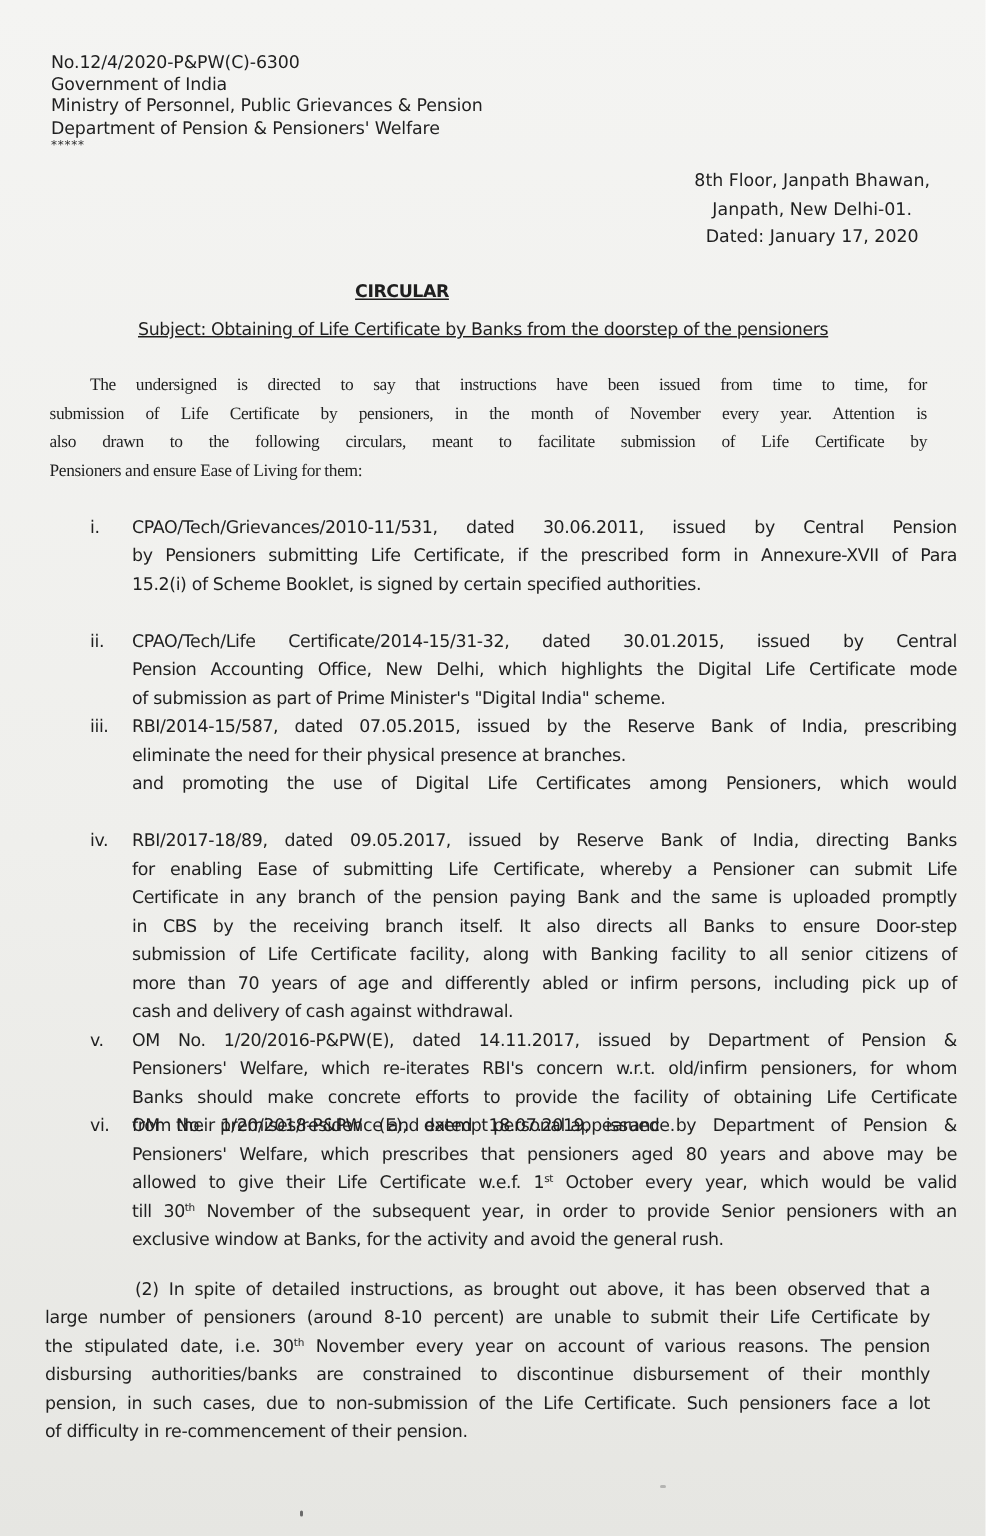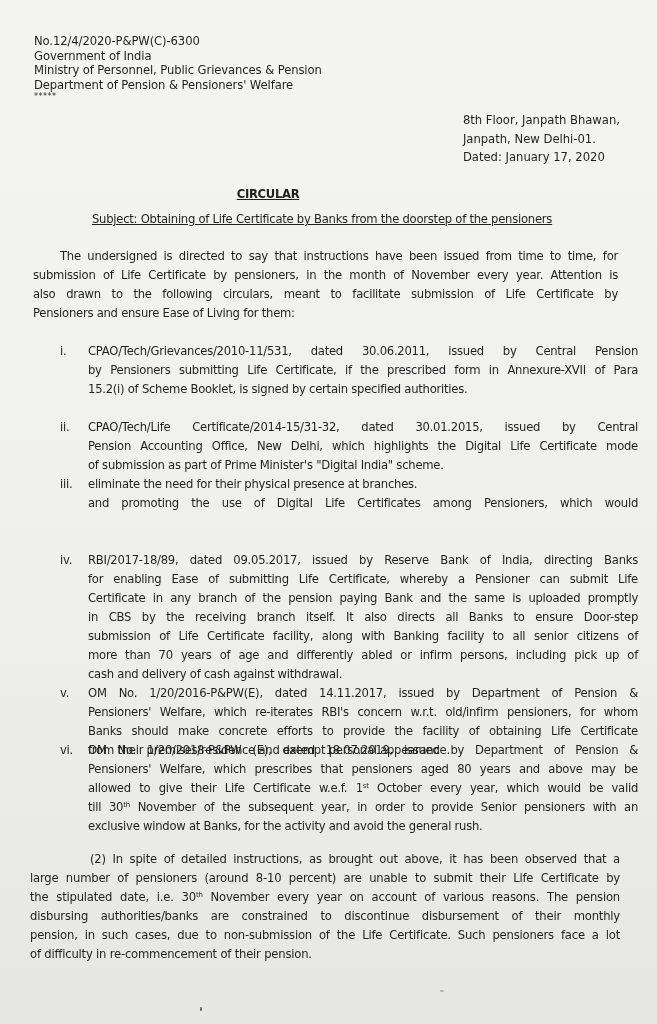--- a/index.html
+++ b/index.html
@@ -9,28 +9,28 @@
       overflow: hidden;
       background: linear-gradient(180deg, #f4f4f2 0%, #efefec 55%, #e6e6e2 100%);
       font-family: "DejaVu Sans", sans-serif;
       color: #1f1f1f;
       position: relative;
     }
     .page { position: absolute; left: 0; top: 0; width: 657px; height: 1024px; }
     .hdr { position: absolute; left: 0; width: 657px; text-align: left; font-size: 11.6px; line-height: 14.5px; letter-spacing: -0.1px; margin-left: 34px; }
     .hdr .l { display: block; }
     .hdr .stars { font-size: 8px; line-height: 10px; letter-spacing: 0.5px; }
-    .addr { position: absolute; right: 37px; top: 111px; text-align: left; font-size: 11.6px; line-height: 18.5px; }
+    .addr { position: absolute; right: 37px; top: 111px; text-align: center; font-size: 11.6px; line-height: 18.5px; }
     .addr .l { display: block; }
     .circ { position: absolute; left: 0; width: 536px; top: 187px; text-align: center; font-size: 11.6px; font-weight: bold; text-decoration: underline; letter-spacing: -0.3px; }
     .subj { position: absolute; left: 92px; top: 212px; font-size: 11.6px; text-decoration: underline; letter-spacing: -0.25px; white-space: nowrap; }
     .para { position: absolute; font-size: 11.6px; line-height: 19px; text-align: justify; letter-spacing: -0.25px; }
     .para .ln { display: block; white-space: nowrap; text-align-last: justify; }
     .para .ln.last { text-align-last: left; }
-    .p1 { left: 33px; width: 585px; top: 247px; }
+    .p1 { left: 33px; width: 585px; top: 247px; font-family: Liberation Serif, serif; }
     .p1 .ln.first { padding-left: 27px; }
     .item { position: absolute; left: 60px; width: 575px; font-size: 11.6px; line-height: 19px; letter-spacing: -0.25px; }
     .item .num { position: absolute; left: 0; top: 0; width: 22px; }
     .item .body { position: absolute; left: 28px; width: 550px; }
     .item .ln { display: block; white-space: nowrap; text-align: justify; text-align-last: justify; }
     .item .ln.last { text-align-last: left; }
     .p2 { left: 30px; width: 590px; top: 850px; font-size: 11.6px; line-height: 19px; letter-spacing: -0.2px; }
     .p2 .ln.first { padding-left: 60px; }
     sup { font-size: 7px; line-height: 0; vertical-align: 4px; }
     .speck { position: absolute; background: #6a6a6a; border-radius: 1px; }
@@ -78,20 +78,21 @@
         <span class="num">ii.</span>
         <div class="body">
           <span class="ln first">CPAO/Tech/Life Certificate/2014-15/31-32, dated 30.01.2015, issued by Central</span>
           <span class="ln">Pension Accounting Office, New Delhi, which highlights the Digital Life Certificate mode</span>
           <span class="ln last">of submission as part of Prime Minister's "Digital India" scheme.</span>
         </div>
       </div>
       <div class="item" style="top: 475px;">
         <span class="num">iii.</span>
         <div class="body">
+          <span class="ln first">RBI/2014-15/587, dated 07.05.2015, issued by the Reserve Bank of India, prescribing</span>
           <span class="ln last">eliminate the need for their physical presence at branches.</span>
           <span class="ln">and promoting the use of Digital Life Certificates among Pensioners, which would</span>
         </div>
       </div>
       <div class="item" style="top: 551px;">
         <span class="num">iv.</span>
         <div class="body">
           <span class="ln first">RBI/2017-18/89, dated 09.05.2017, issued by Reserve Bank of India, directing Banks</span>
           <span class="ln">for enabling Ease of submitting Life Certificate, whereby a Pensioner can submit Life</span>
           <span class="ln">Certificate in any branch of the pension paying Bank and the same is uploaded promptly</span>

